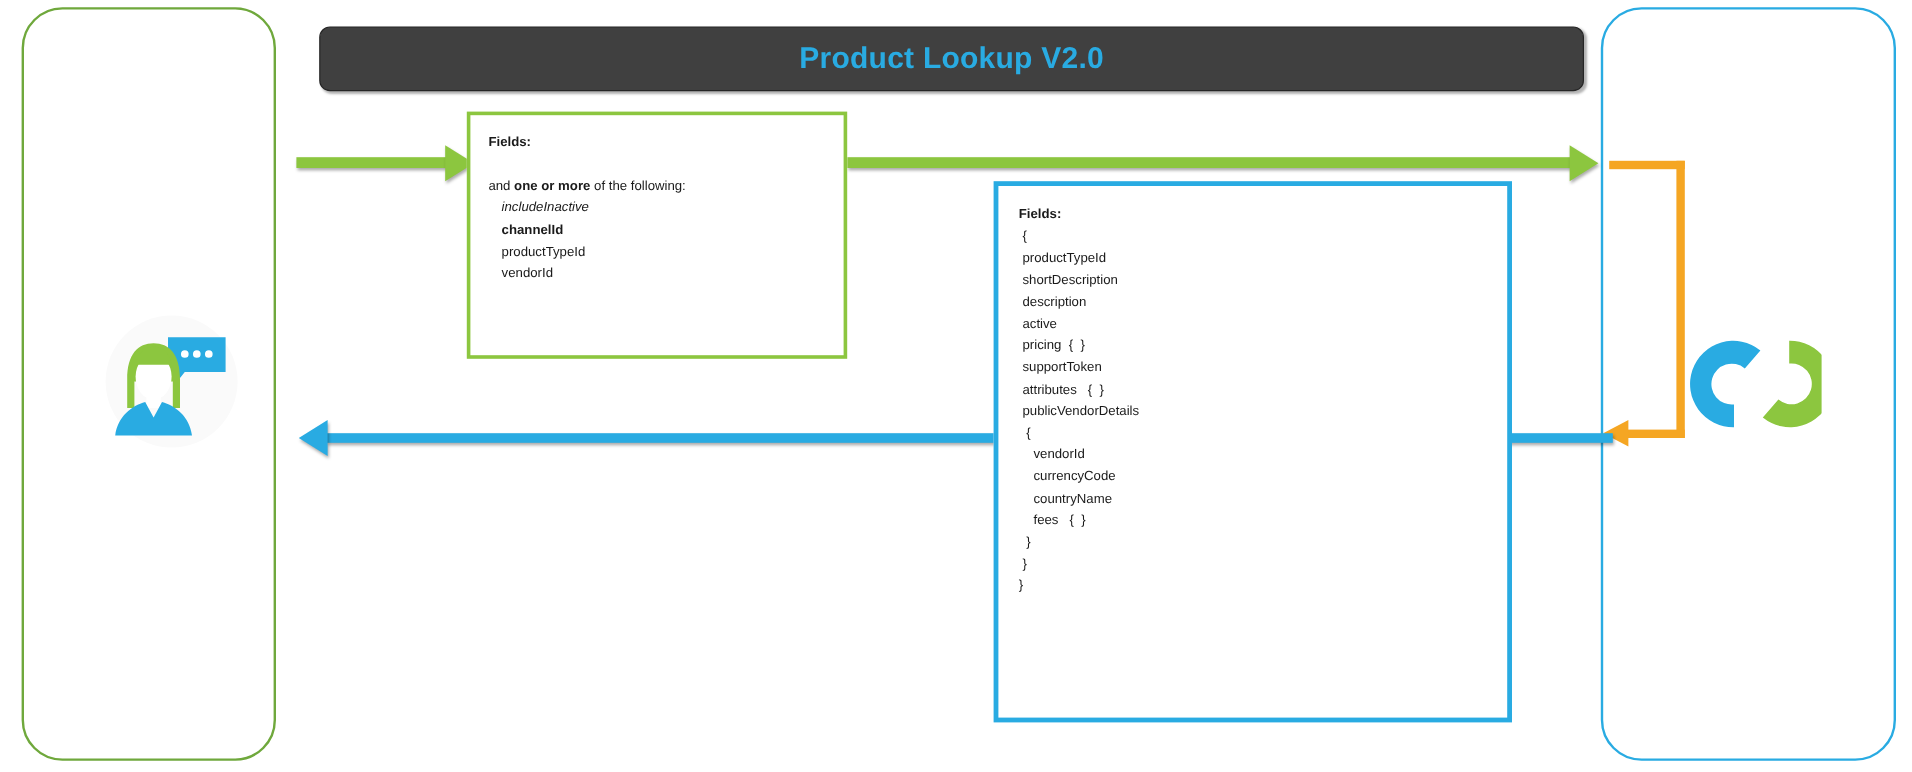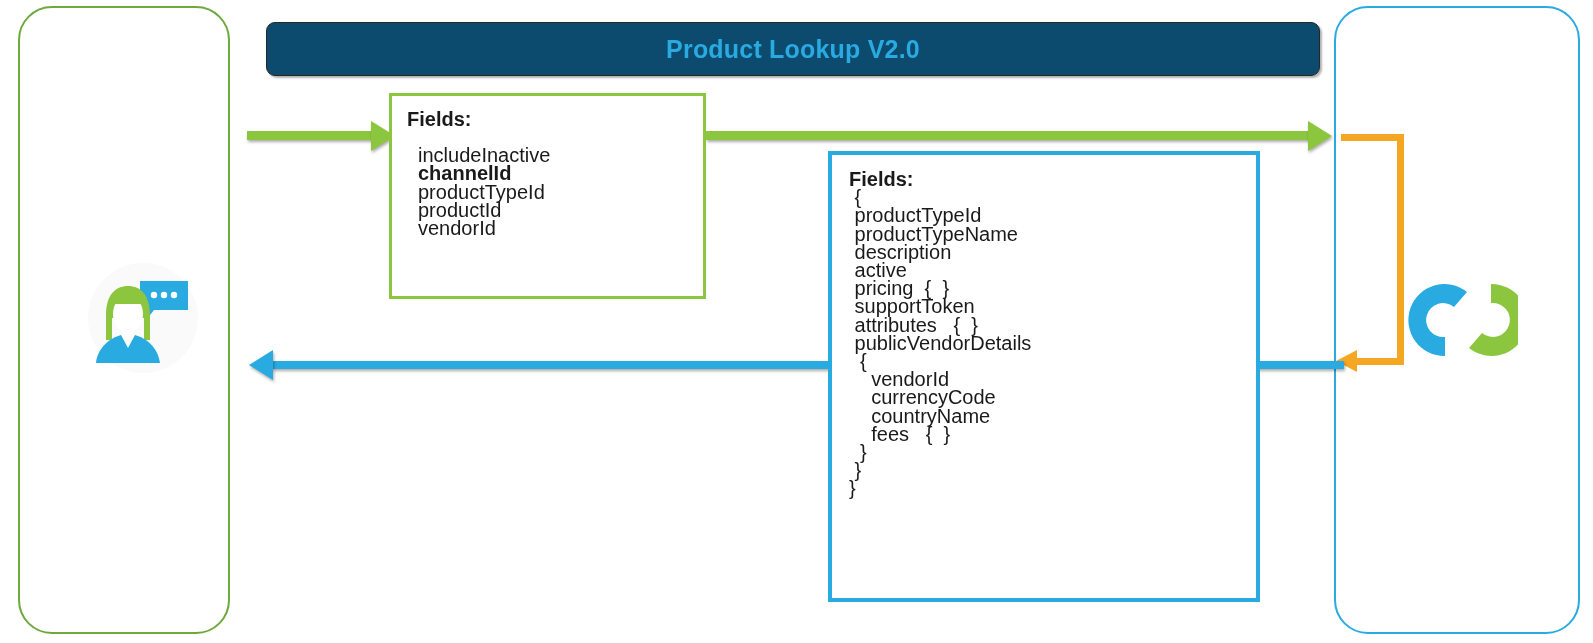--- a/index.html
+++ b/index.html
@@ -42,21 +42,21 @@
   }
 
   
   #title-bar {
     position: absolute;
     left: 266px;
     top: 22px;
     width: 1054px;
     height: 54px;
     box-sizing: border-box;
-    background: #0c4a6e;
+    background: #404040;
     border: 1.3px solid #262626;
     border-radius: 9px;
     box-shadow: 2px 2px 2px rgba(0,0,0,0.30);
     display: flex;
     align-items: center;
     justify-content: center;
   }
   #title-text {
     color: #29ABE2;
     font-size: 25px;
@@ -83,21 +83,21 @@
     top: 151px;
     width: 432px;
     height: 451px;
     box-sizing: border-box;
     background: #ffffff;
     border: 4px solid #29ABE2;
     padding: 15px 0 0 17px;
   }
 
   .field-list {
-    font-size: 20px;
+    font-size: 11px;
     color: #1A1A1A;
     line-height: 18.2px;
   }
   .field-list .hd { font-weight: bold; }
   .field-list .ln { white-space: pre; }
   .field-list .spacer { height: 18px; }
   .field-list .ln b { font-weight: bold; }
 
   
   .seg { position: absolute; }
@@ -167,35 +167,35 @@
 
   <div class="arrow-head arrow-left" style="left:1336px; top:350px; border-right:21px solid #F5A623; border-top:11px solid transparent; border-bottom:11px solid transparent;"></div>
 
   <div class="seg h-line blue-fill shadowed" style="left:272px; top:361px; width:1072px; height:8px;"></div>
   <div class="arrow-head arrow-left shadowed" style="left:249px; top:350px; border-right:24px solid #29ABE2; border-top:15px solid transparent; border-bottom:15px solid transparent;"></div>
 
   <div id="request-box">
     <div class="field-list">
       <div class="ln hd">Fields:</div>
       <div class="spacer"></div>
-      <div class="ln" style="padding-left:11px;">includeInactive</div>
+      <div class="ln"><span>and </span><b>one or more</b><span> of the following:</span></div>
+      <div class="ln" style="padding-left:11px;font-style:italic;">includeInactive</div>
       <div class="ln" style="padding-left:11px;font-weight:bold;">channelId</div>
       <div class="ln" style="padding-left:11px;">productTypeId</div>
-      <div class="ln" style="padding-left:11px;">productId</div>
       <div class="ln" style="padding-left:11px;">vendorId</div>
     </div>
   </div>
 
   <div id="response-box">
     <div class="field-list" id="response-list">
       <div class="ln hd">Fields:</div>
 
         <div class="ln"> {</div>
         <div class="ln"> productTypeId</div>
-        <div class="ln"> productTypeName</div>
+        <div class="ln"> shortDescription</div>
         <div class="ln"> description</div>
         <div class="ln"> active</div>
         <div class="ln"> pricing  {  }</div>
         <div class="ln"> supportToken</div>
         <div class="ln"> attributes   {  }</div>
         <div class="ln"> publicVendorDetails</div>
         <div class="ln">  {</div>
         <div class="ln">    vendorId</div>
         <div class="ln">    currencyCode</div>
         <div class="ln">    countryName</div>

